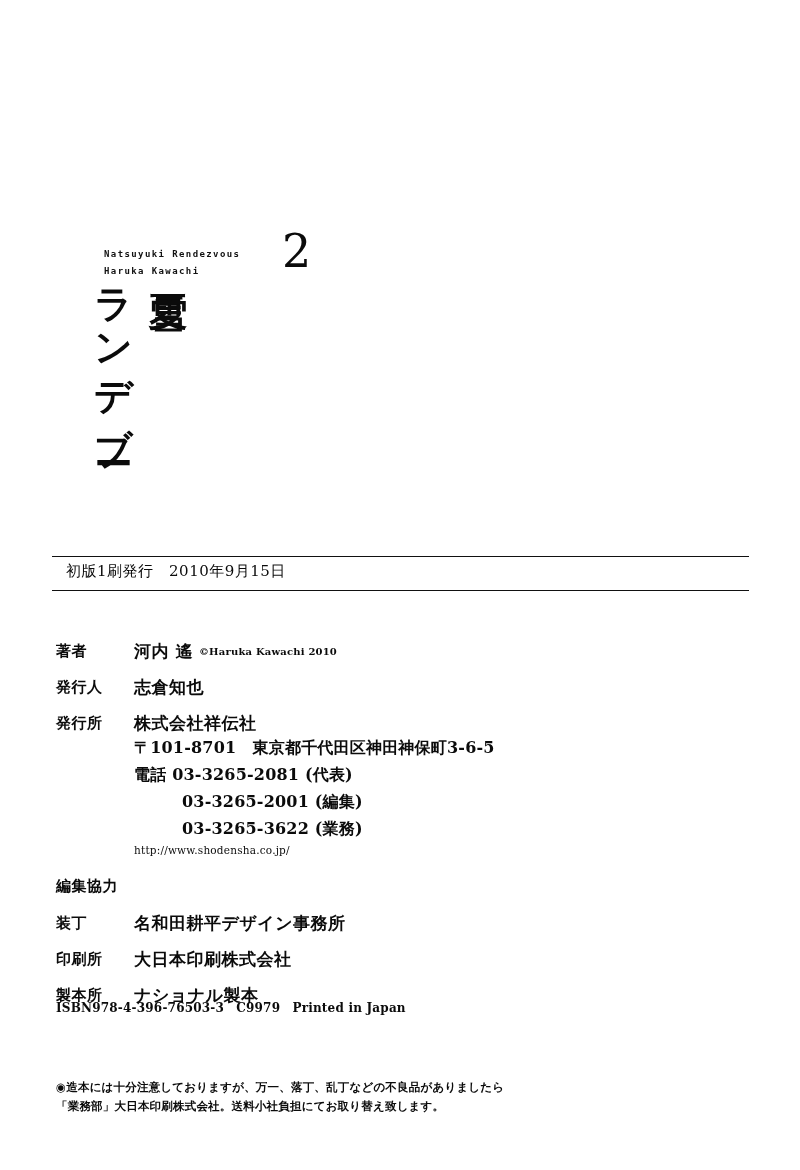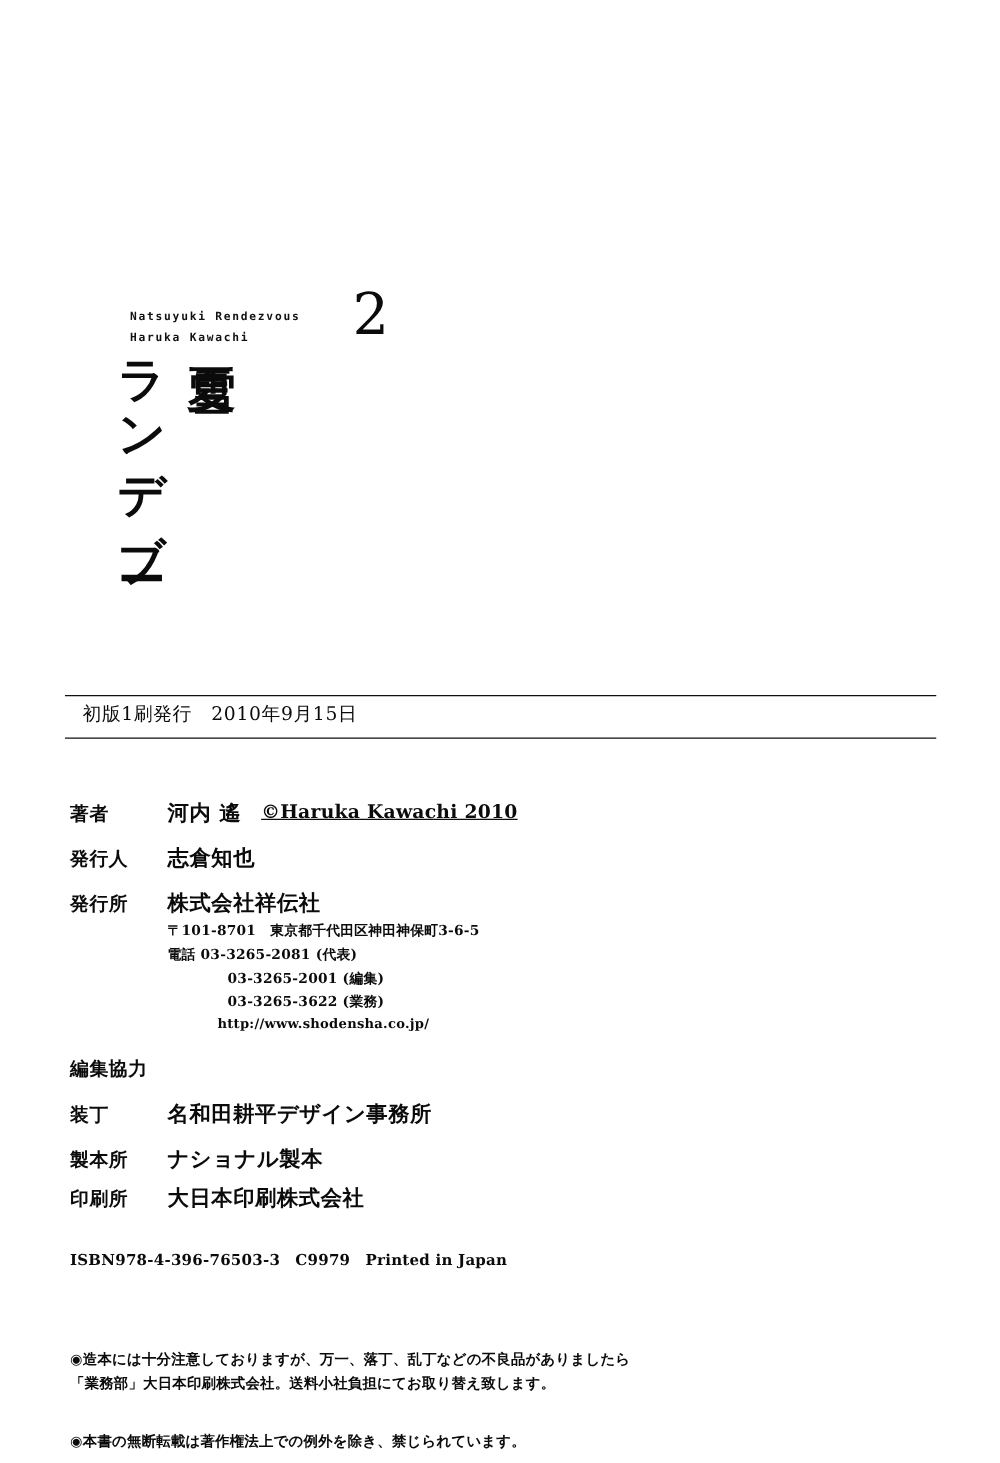--- a/index.html
+++ b/index.html
@@ -128,47 +128,45 @@
     font-size: 17px;
     font-weight: 700;
     letter-spacing: 0.5px;
     line-height: 1.3;
   }
   .col-value .main {
     display: block;
   }
   .col-value .small {
     display: block;
-    font-size: 11px;
+    font-size: 16px;
     font-weight: 700;
     letter-spacing: 0.2px;
     line-height: 1.55;
     margin-top: 2px;
   }
   .col-value .small.indent {
     padding-left: 48px;
   }
   .col-value .url {
     display: block;
     font-family: "DejaVu Serif", serif;
     font-size: 10.5px;
-    font-weight: 700;
+    font-weight: 400;
     letter-spacing: 0.2px;
     line-height: 1.6;
     margin-top: 1px;
-    margin-left: 40px;
   }
   .copyright-inline {
     font-family: "DejaVu Serif", serif;
-    font-size: 15px;
+    font-size: 10px;
     font-weight: 700;
     letter-spacing: 0.2px;
     vertical-align: 2px;
-    margin-left: 16px;
-    text-decoration: underline;
+    margin-left: 6px;
   }
 
   .row-gap-sm { margin-bottom: 14px; justify-content: flex-end; }
   .row-gap-md { margin-bottom: 16px; }
 
   
   .isbn {
     position: absolute;
     left: 56px;
     top: 1000px;
@@ -249,37 +247,36 @@
       <div class="col-label">編集協力</div>
     </div>
 
     <div class="col-row row-gap-sm">
       <div class="col-label">装丁</div>
       <div class="col-value">
         <span class="main">名和田耕平デザイン事務所</span>
       </div>
     </div>
 
+    <div class="col-row row-gap-sm">
+      <div class="col-label">印刷所</div>
+      <div class="col-value">
+        <span class="main">大日本印刷株式会社</span>
+      </div>
+    </div>
+
     <div class="col-row">
       <div class="col-label">製本所</div>
       <div class="col-value">
         <span class="main">ナショナル製本</span>
-      </div>
-    </div>
-
-    <div class="col-row row-gap-sm">
-      <div class="col-label">印刷所</div>
-      <div class="col-value">
-        <span class="main">大日本印刷株式会社</span>
       </div>
     </div>
 
   </div>
 
   <div class="isbn">ISBN978-4-396-76503-3　C9979　Printed in Japan</div>
 
   <div class="notices">
     <span class="notice-item">◉造本には十分注意しておりますが、万一、落丁、乱丁などの不良品がありましたら</span>
     <span class="notice-sub">「業務部」大日本印刷株式会社。送料小社負担にてお取り替え致します。</span>
-    <span class="notice-item">◉本書の無断転載は著作権法上での例外を除き、禁じられています。</span>
   </div>
 
 </div>
 
 </body></html>

